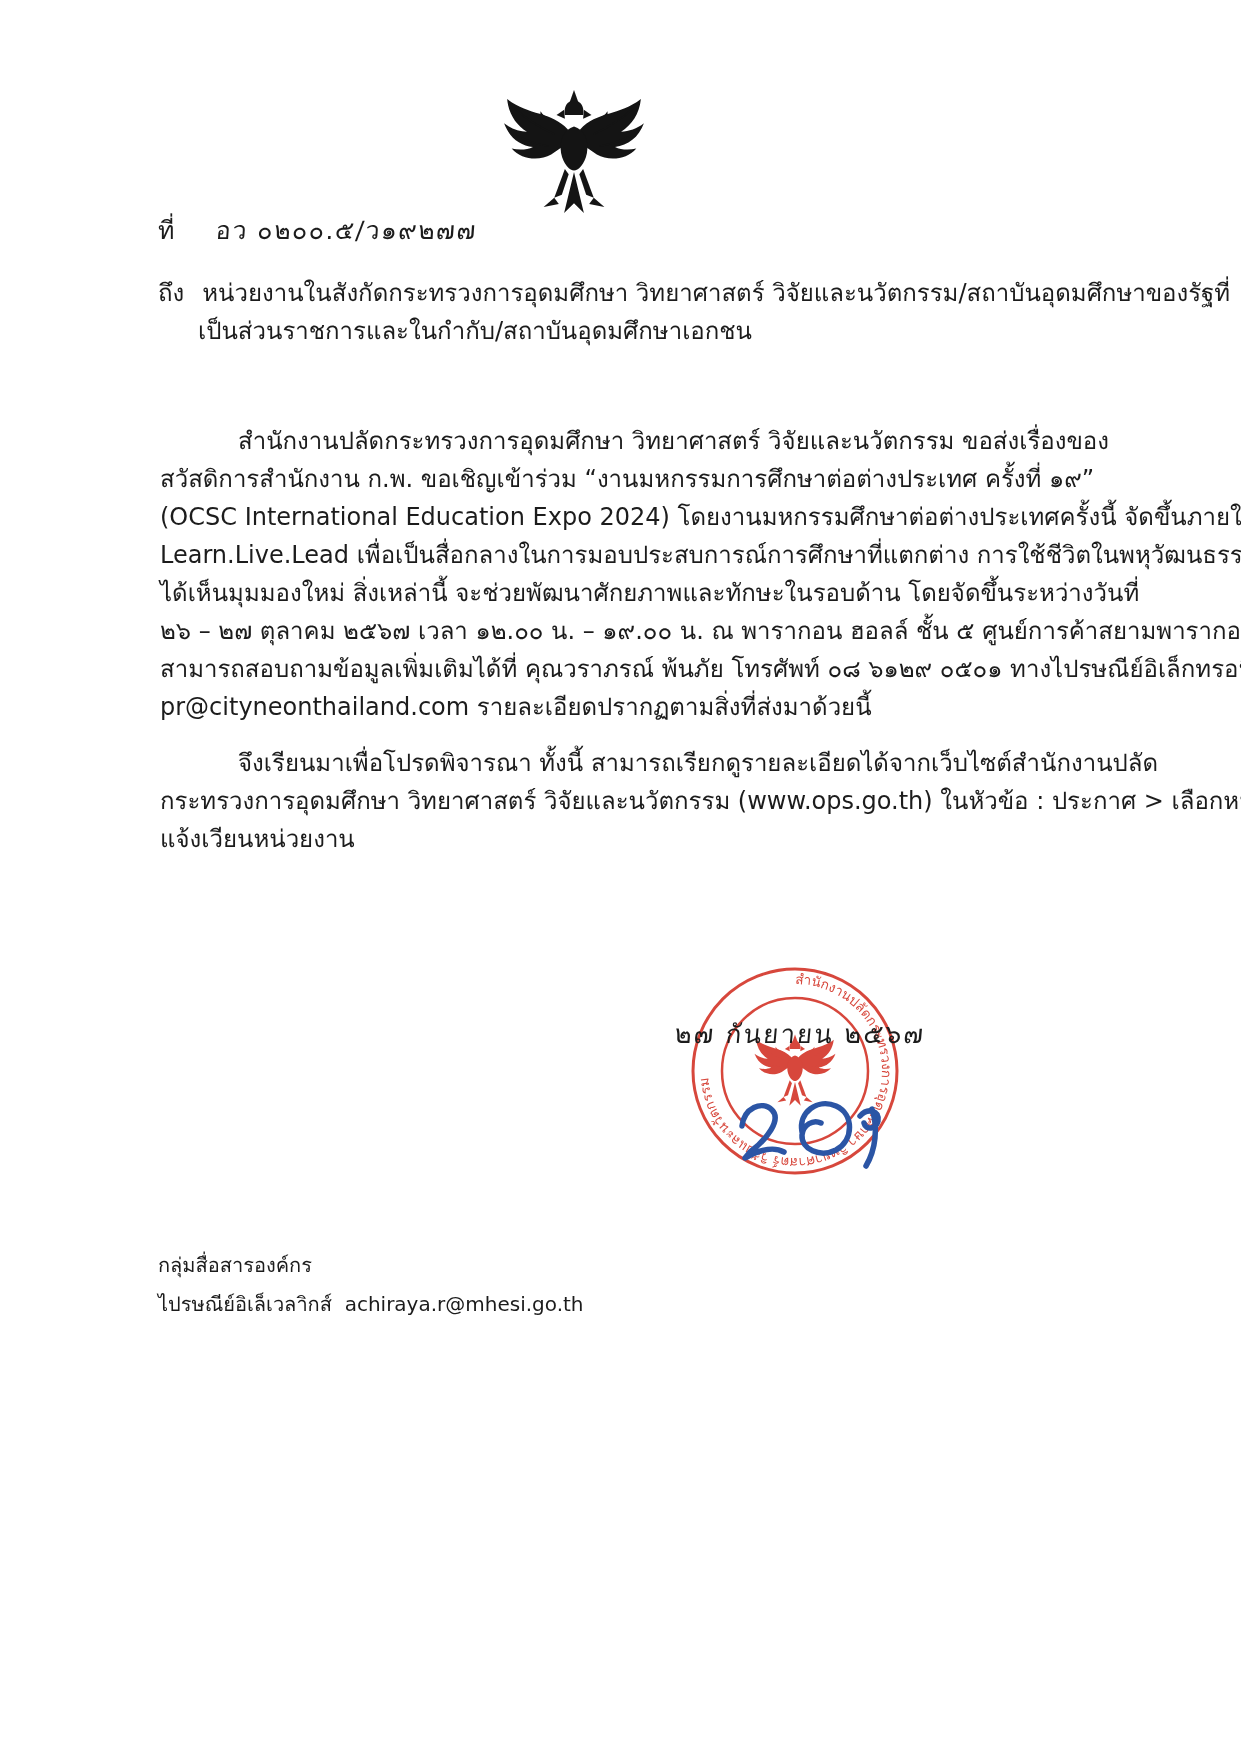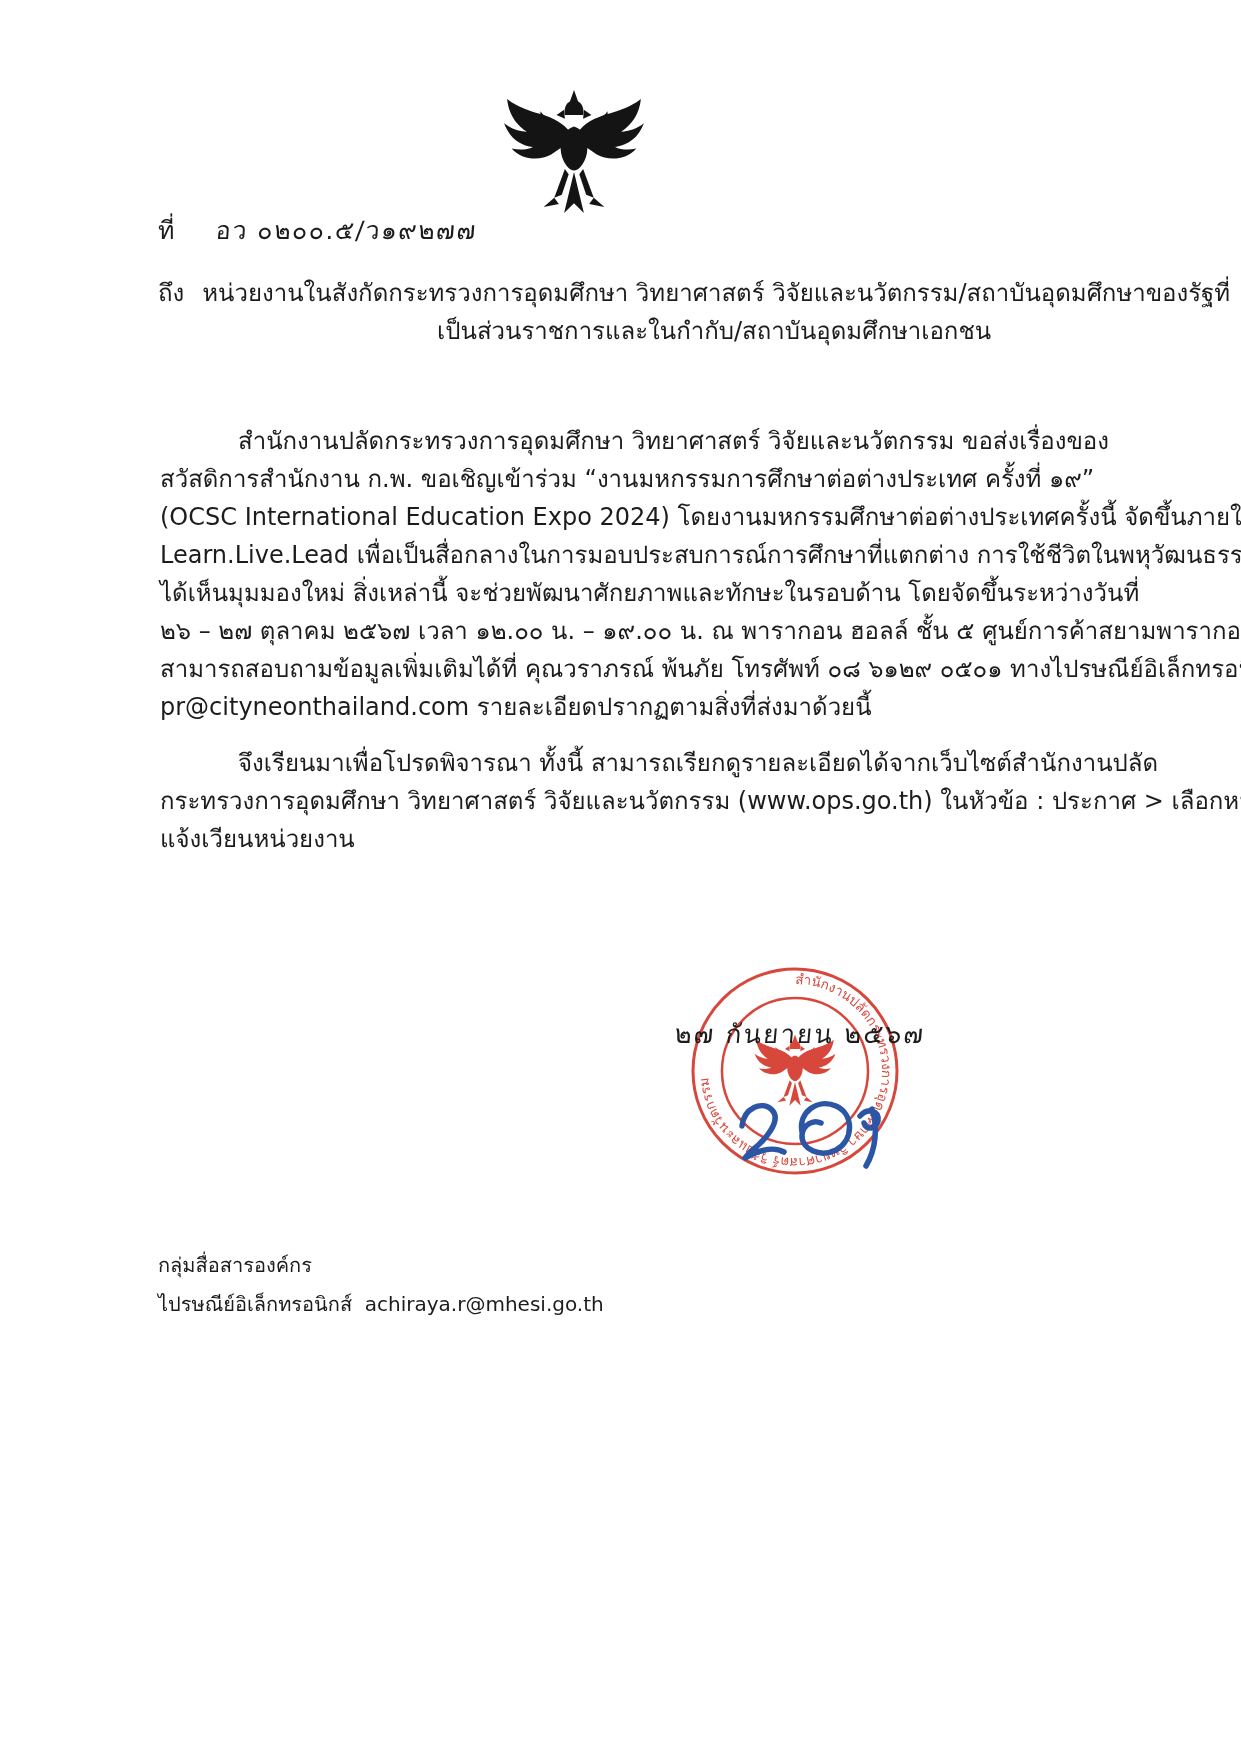--- a/index.html
+++ b/index.html
@@ -15,21 +15,21 @@
   .line{white-space:pre;}
   
   .emblem{position:absolute;left:498px;top:76px;width:152px;height:154px;color:#141414;}
   .emblem svg{width:100%;height:100%;}
   
   .doc-no{position:absolute;left:158px;top:210px;font-size:25px;display:flex;align-items:baseline;}
   .doc-no .val{margin-left:42px;transform:skewX(-4deg);letter-spacing:1.5px;}
   
   .recipient{position:absolute;left:158px;top:274px;font-size:24px;line-height:38px;}
   .recipient .row1{display:flex;gap:18px;}
-  .recipient .row2{padding-left:40px;text-align:center;}
+  .recipient .row2{padding-left:40px;}
   
   .para{position:absolute;left:160px;font-size:24px;line-height:38px;}
   .para1{top:422px;}
   .para2{top:744px;}
   .indent{padding-left:78px;}
   
   .sig-block{position:absolute;left:555px;top:1012px;width:490px;text-align:center;
              font-size:25px;line-height:38px;z-index:2;}
   .sig-block .date{font-size:26px;transform:skewX(-5deg);letter-spacing:2px;margin-top:3px;}
   
@@ -135,16 +135,16 @@
         <path d="M12 40 C14 22 32 14 42 24 C52 34 36 54 20 66 L15 72 C31 63 45 61 54 66"></path>
         <path d="M72 46 C68 26 88 12 106 20 C124 28 124 54 106 64 C90 72 71 63 72 49 C73 39 83 33 91 37"></path>
         <path d="M130 30 C138 21 150 25 148 35 C146 43 136 45 134 37"></path>
         <path d="M142 23 C148 41 146 63 136 80"></path>
       </g>
     </svg>
   </div>
 
   <div class="footer">
     <div class="line">กลุ่มสื่อสารองค์กร</div>
-    <div class="line">ไปรษณีย์อิเล็กทรอนิกส์  achiraya.r@mhesi.go.th</div>
+    <div class="line">ไปรษณีย์อิเล็เวลาิกส์  achiraya.r@mhesi.go.th</div>
   </div>
 
 </div>
 
 </body></html>

